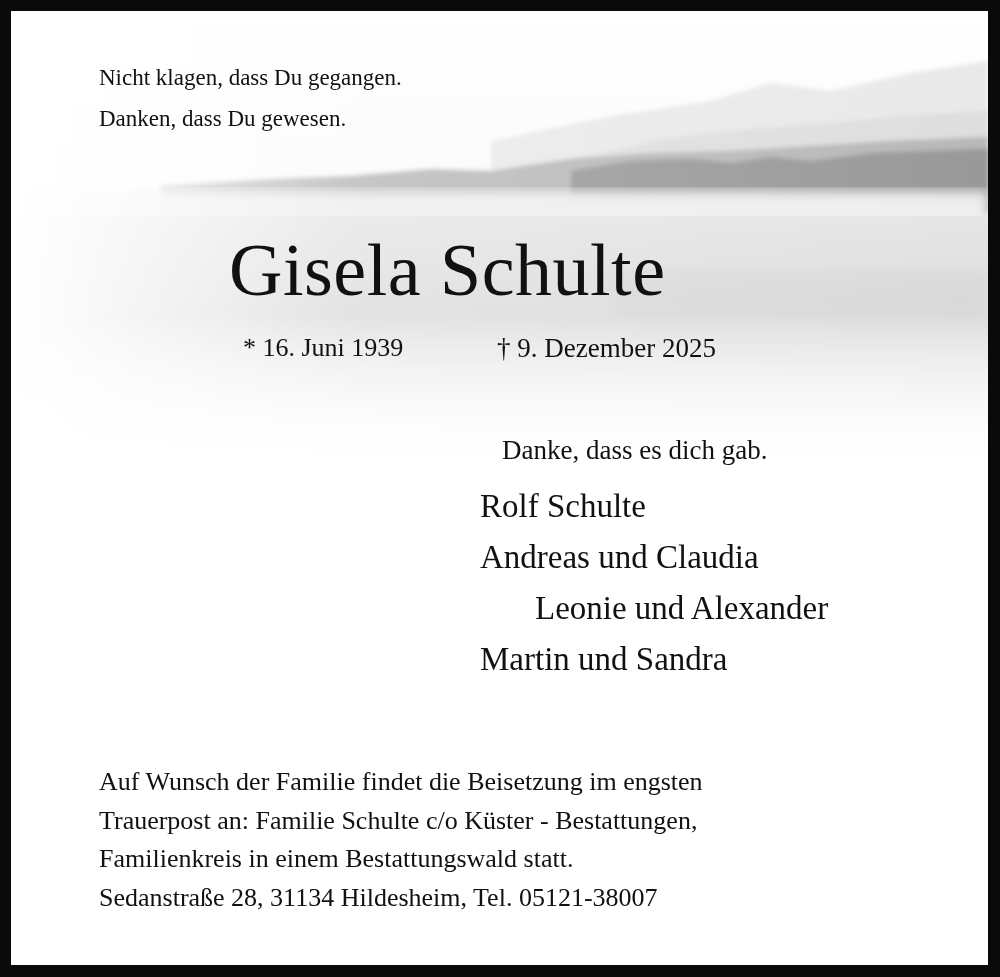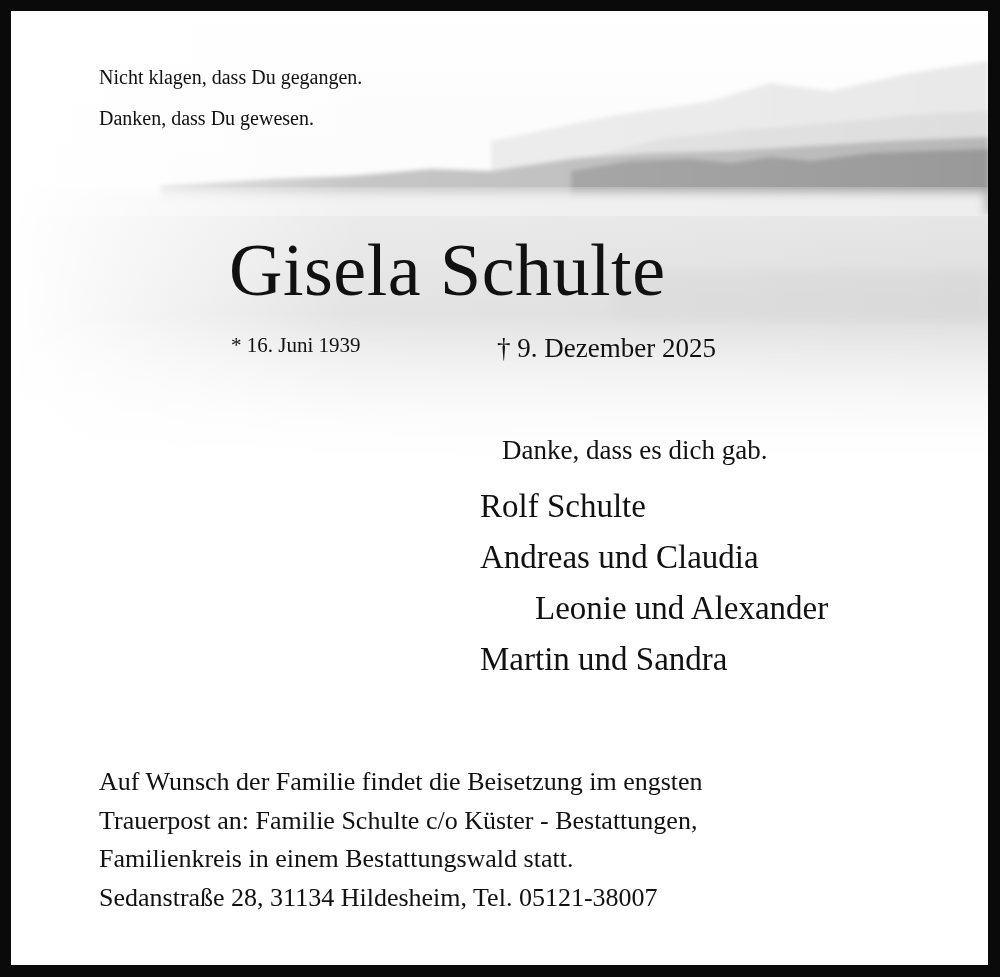--- a/index.html
+++ b/index.html
@@ -4,23 +4,23 @@
 <style>
   html, body { margin:0; padding:0; }
   body { width:1000px; height:977px; background:#0a0a0a; position:relative; overflow:hidden; }
   .card {
     position:absolute; left:11px; top:11px; width:977px; height:954px;
     background:#ffffff; overflow:hidden;
     font-family:"Liberation Serif", "DejaVu Serif", serif; color:#111;
   }
   .landscape { position:absolute; left:0; top:0; width:977px; height:460px; }
   .txt { position:absolute; white-space:nowrap; }
-  .motto { left:88px; top:46px; font-size:20px; line-height:41px; }
+  .motto { left:88px; top:46px; font-size:23px; line-height:41px; }
   .name { left:218px; top:214px; font-size:74px; line-height:90px; letter-spacing:0.5px;text-align:center; }
-  .born { left:220px; top:322px; font-size:21px; }
+  .born { left:232px; top:322px; font-size:26px; }
   .died { left:486px; top:322px; font-size:27px; }
   .thanks { left:491px; top:424px; font-size:27px; }
   .family { left:469px; top:470px; font-size:33px; line-height:51px; }
   .family .row { display:block; }
   .family .indent { padding-left:55px; }
   .notice { left:88px; top:752px; font-size:26px; line-height:38.5px; }
   .notice .row { display:block; }
 </style>
 </head>
 <body>

